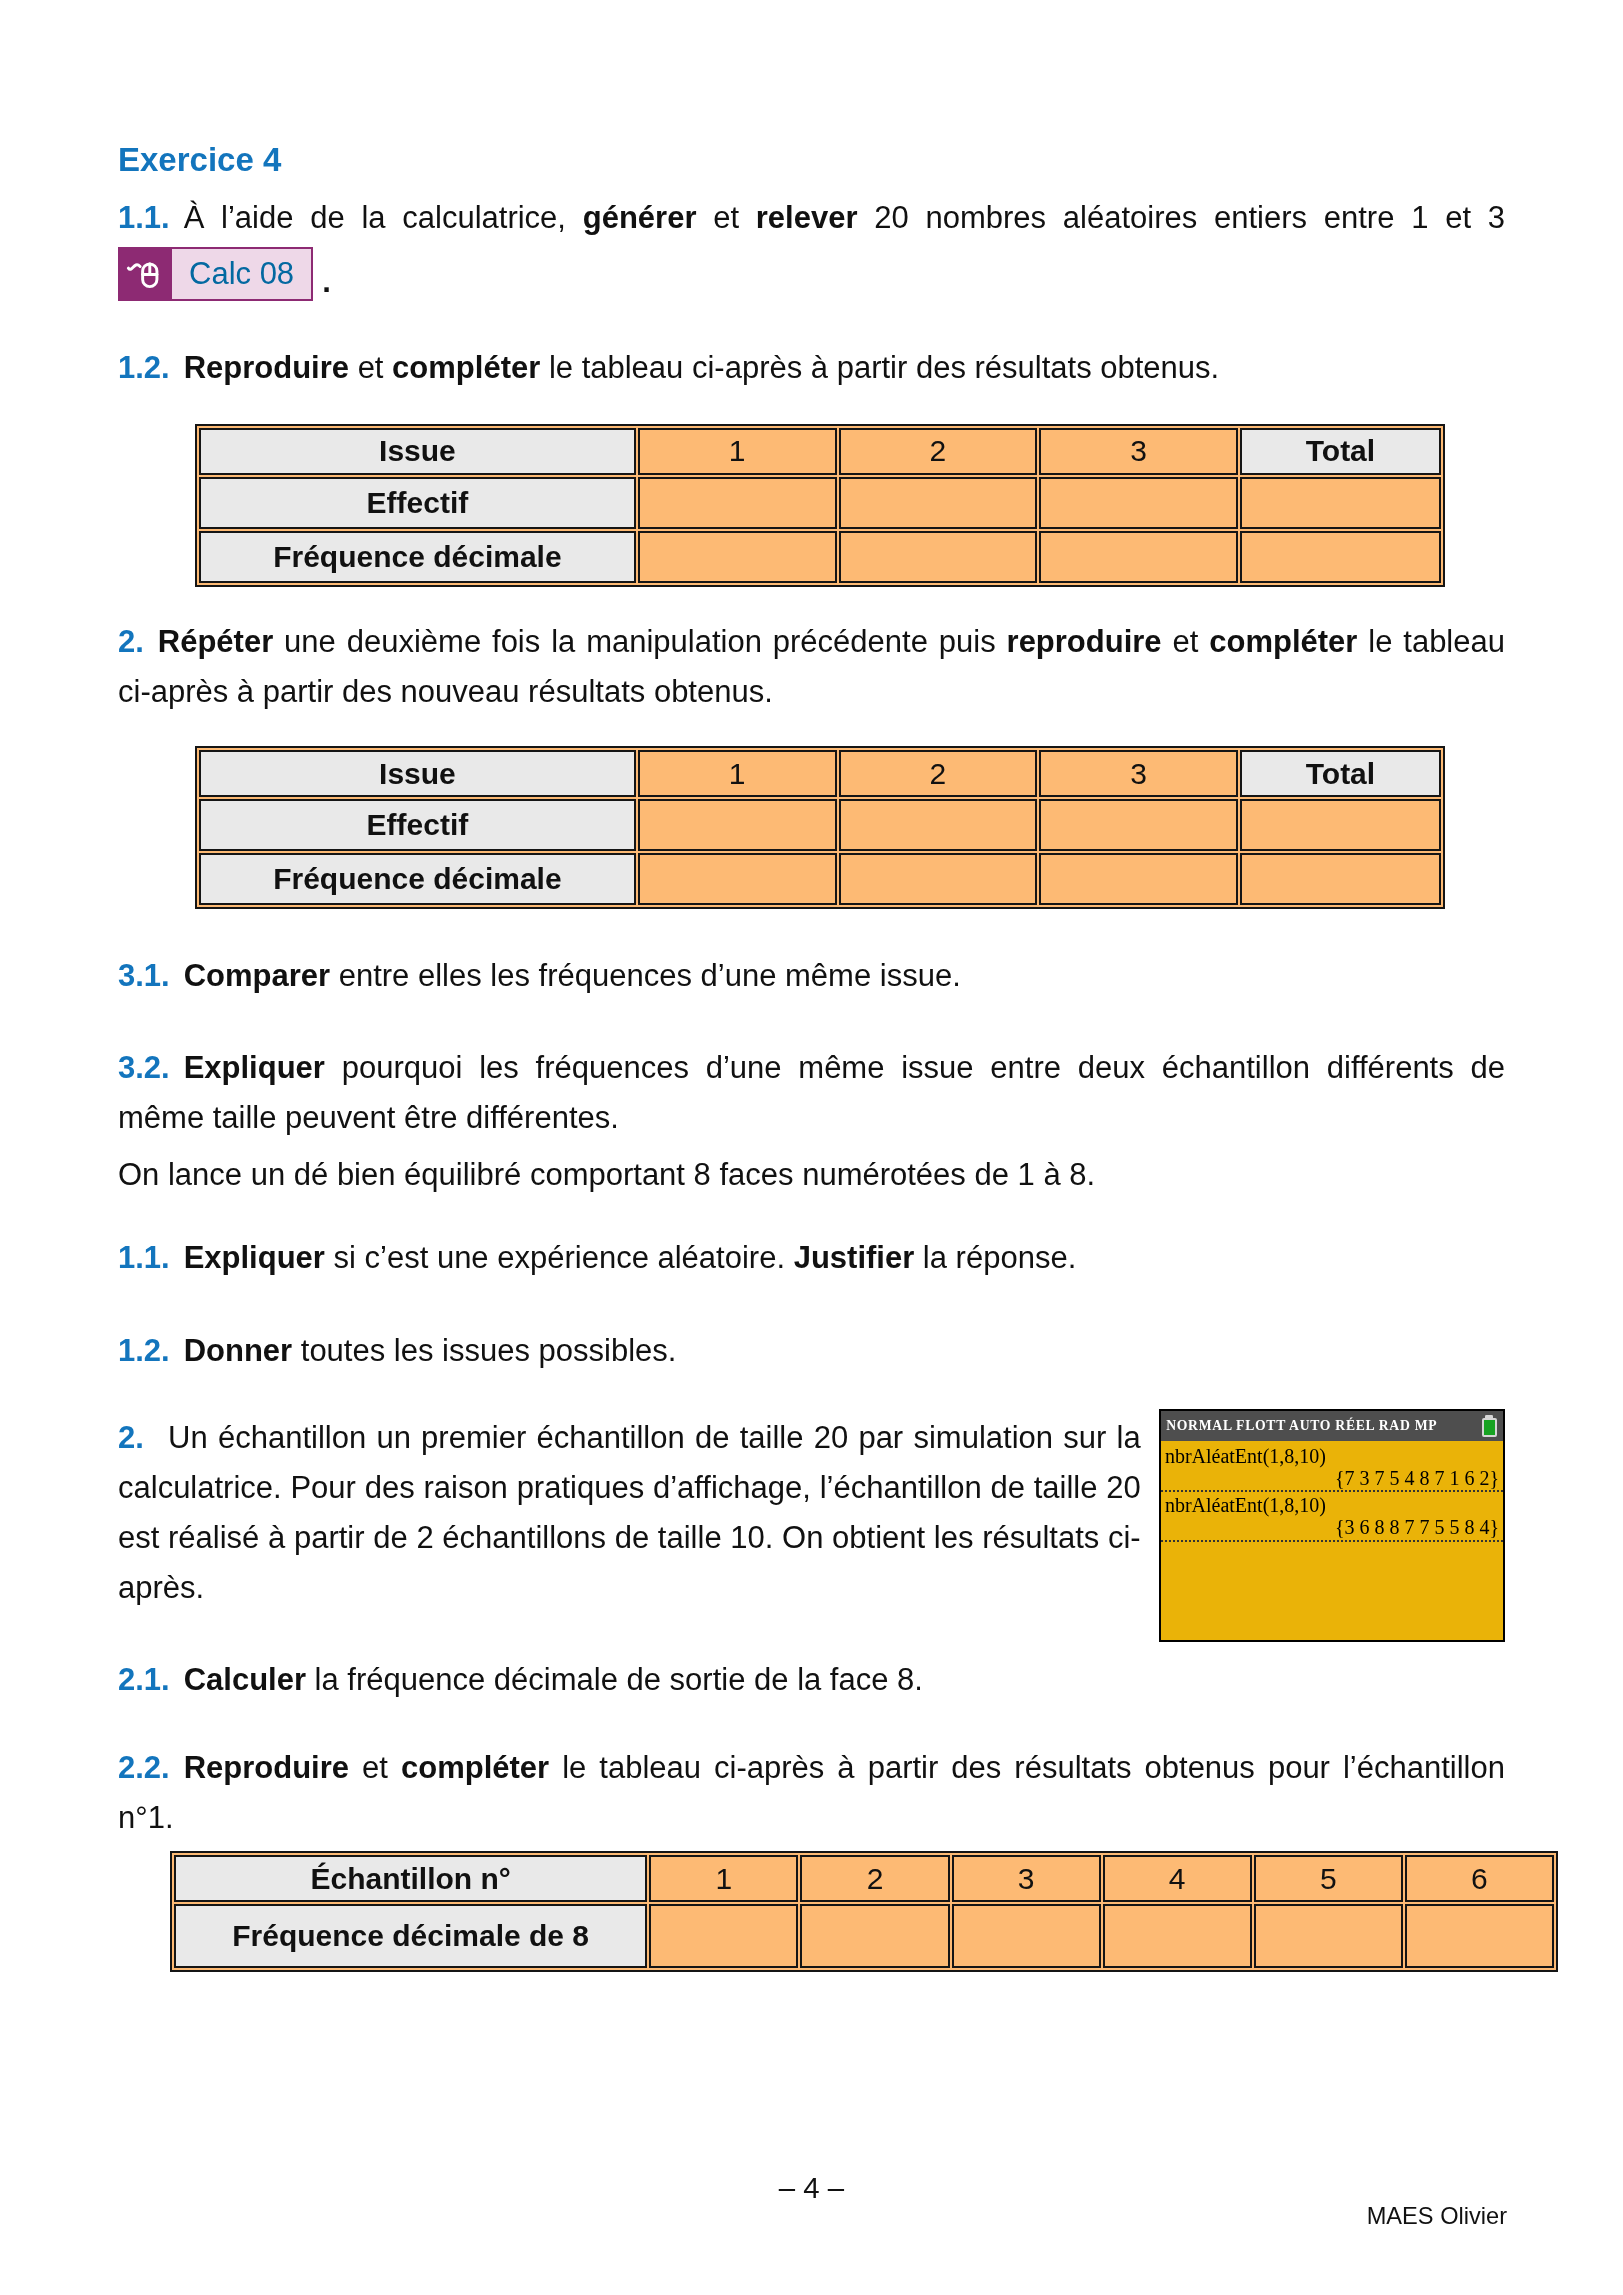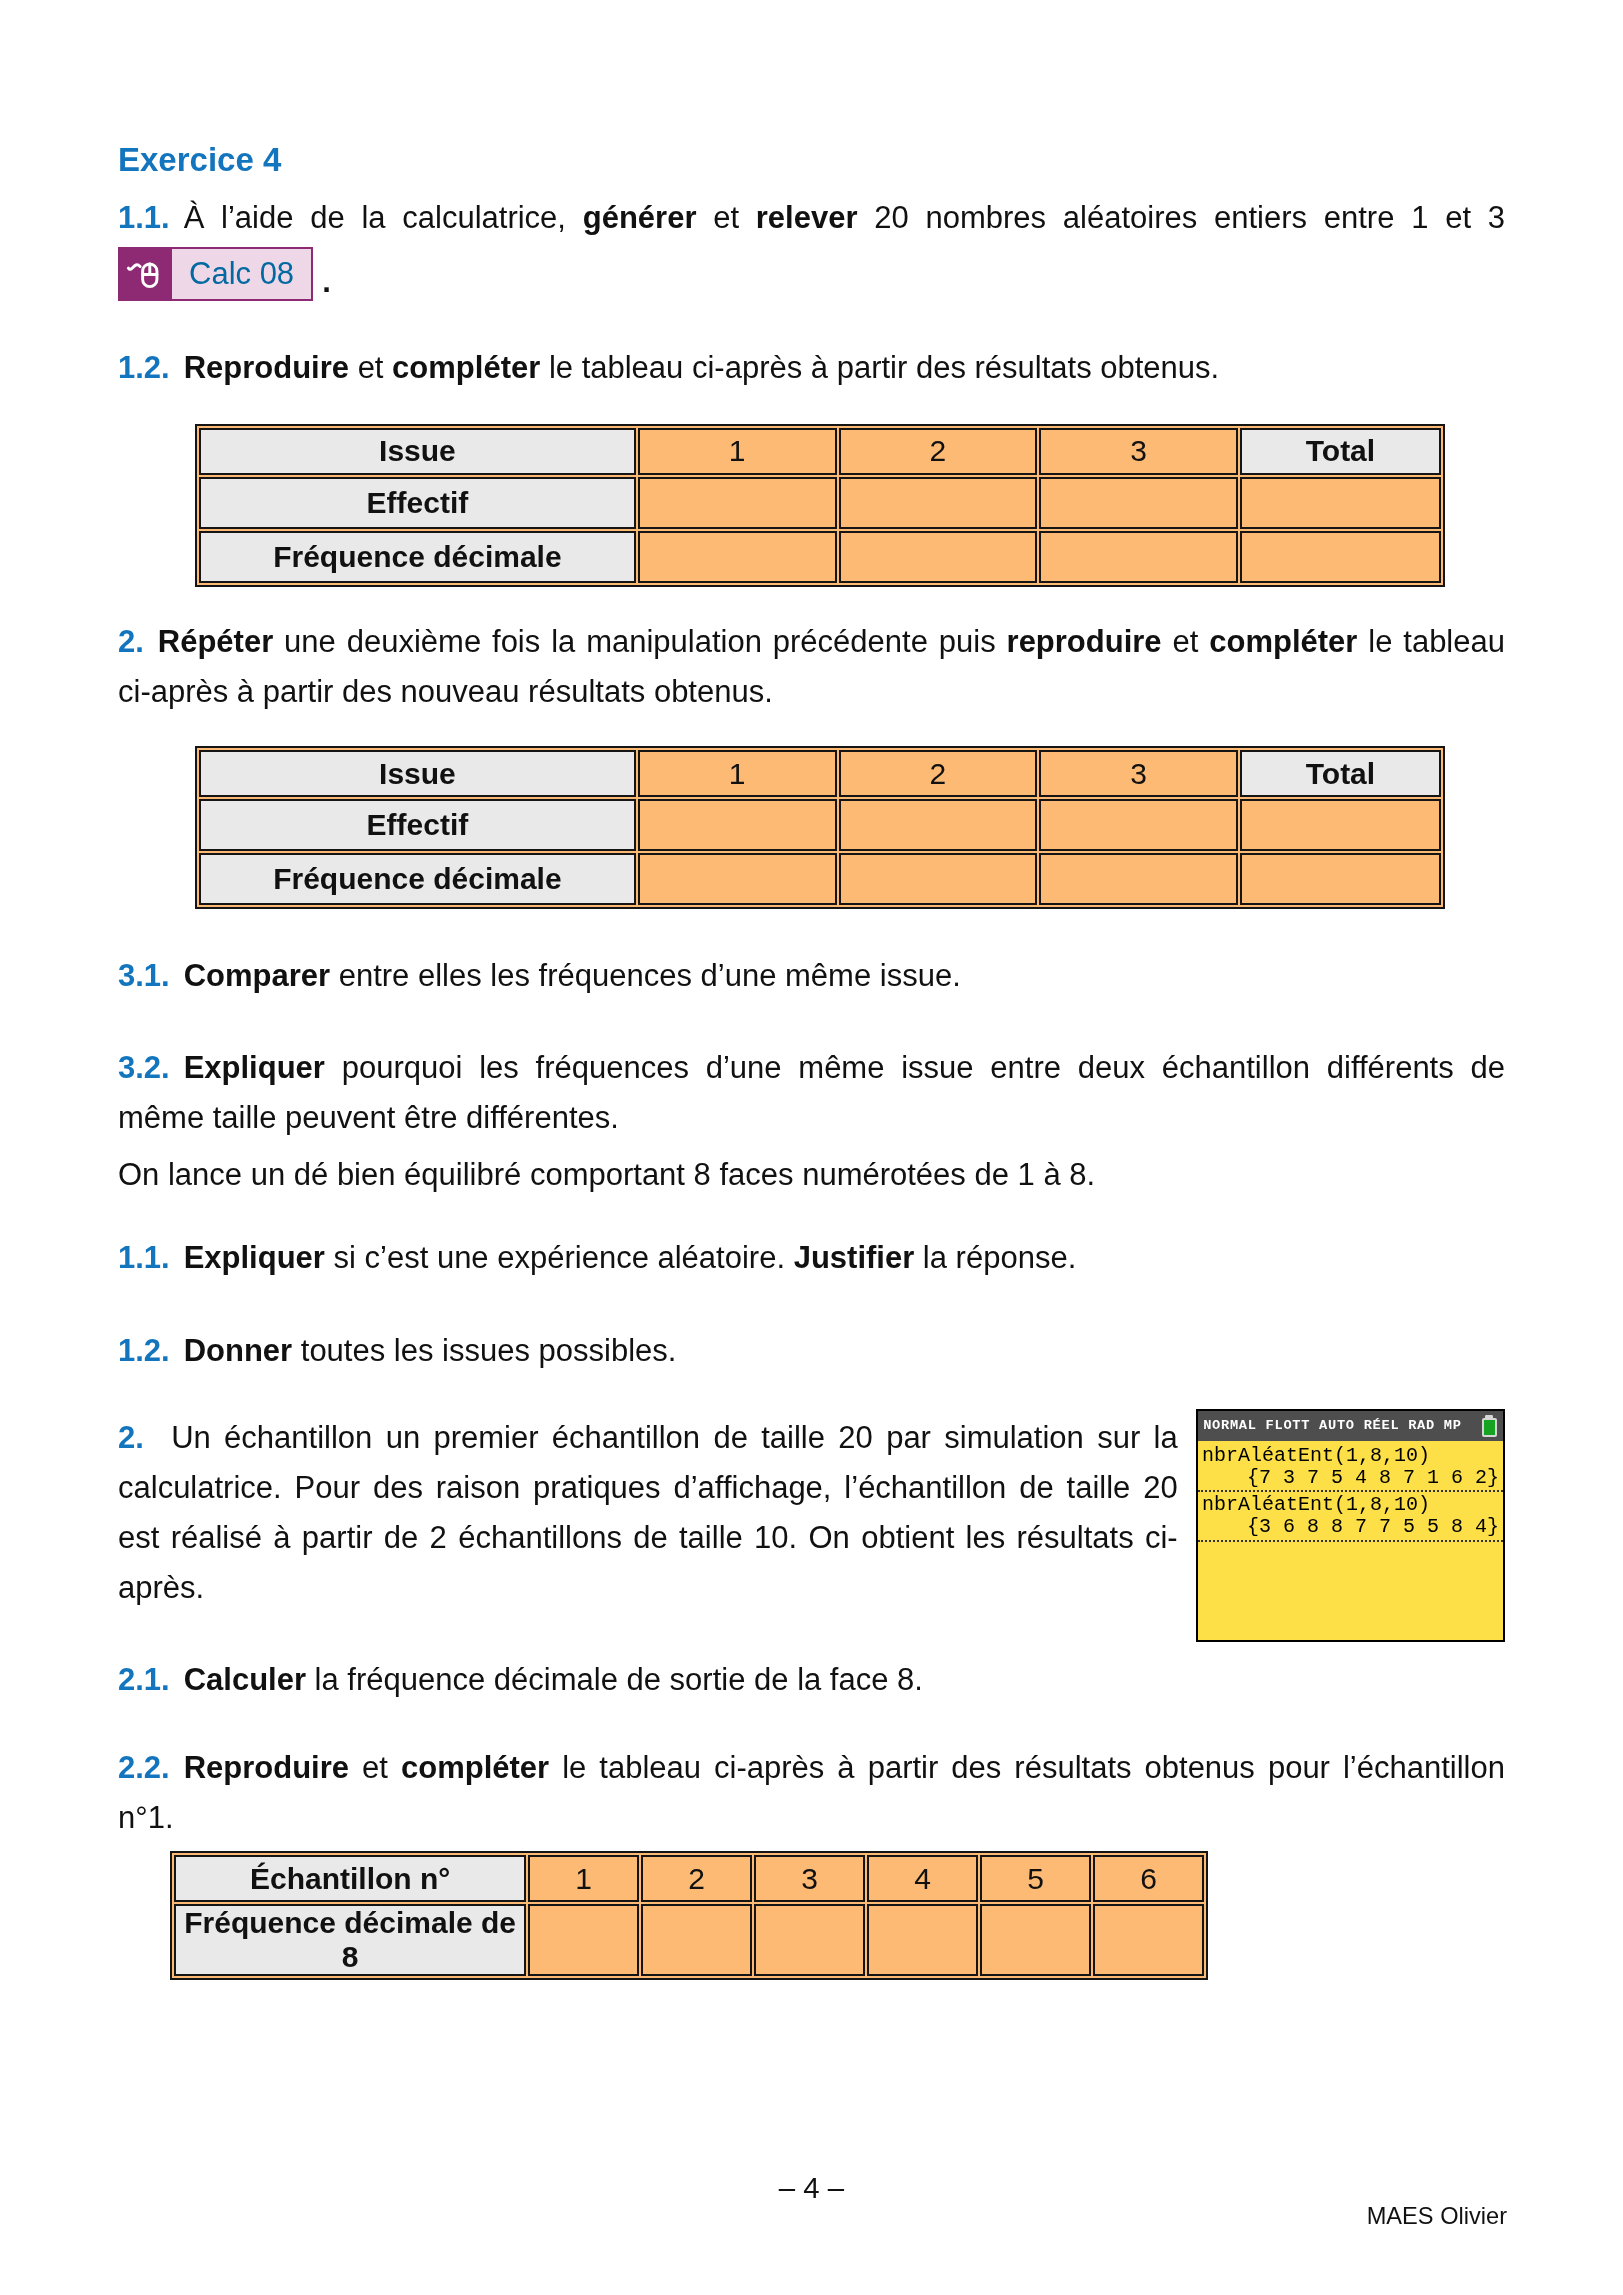--- a/index.html
+++ b/index.html
@@ -23,40 +23,40 @@
 
   
   .tbl{border-collapse:separate;border-spacing:2.6px;border:2px solid #151515;background:#fdba74;table-layout:fixed;}
   .tbl th,.tbl td{border:2px solid #151515;text-align:center;vertical-align:middle;font-size:30px;padding:0 5.2px;overflow:hidden;}
   .lab{background:#e9e9e9;font-weight:700;}
   .plain{font-weight:400;}
   .t12{width:1250px;margin:30px 0 0 77px;}
   .t12 th{height:43px;}
   .t12 td{height:48px;}
   .t2{margin-top:29px;}
-  .t3{width:1038px;margin:7.9px 0 0 52px;}
+  .t3{width:1388px;margin:7.9px 0 0 52px;}
   .t3 th{height:43px;}
   .t3 td{height:60px;}
 
   .q11{margin-top:13px;}
   .q12{margin-top:42px;}
   .q2x4{margin-top:30px;}
   .q31{margin-top:42px;}
   .q32{margin-top:42px;}
   #ex5-title{margin-top:73px;}
   .intro{margin-top:6.5px;}
   .q511{margin-top:33px;}
   .q512{margin-top:42px;}
   .q52{margin-top:37px;}
   .q21{clear:both;margin-top:1.3px;}
   .q22{margin-top:38px;}
 
   
-  .calc{float:right;width:309px;height:233px;border:2.6px solid #000;box-sizing:border-box;
-        margin:-3.9px 0 13px 18.3px;background:#fde047;font-family:Liberation Mono, monospace;}
+  .calc{float:right;width:346px;height:233px;border:2.6px solid #000;box-sizing:border-box;
+        margin:-3.9px 0 13px 18.3px;background:#eab308;font-family:Liberation Serif, serif;}
   .calc-status{height:27.5px;background:#4e4e4e;color:#fff;display:flex;justify-content:space-between;
         align-items:center;padding:1.3px 6.5px 1.3px 5.2px;font-size:13.7px;font-weight:700;letter-spacing:0.7px;margin-bottom:3.9px;}
   .battery{display:flex;flex-direction:column;align-items:center;}
   .battery-tip{width:7.9px;height:3.3px;background:#d6d6d6;border-radius:1.3px 1.3px 0 0;}
   .battery-core{width:14.4px;height:19.6px;border:2px solid #d6d6d6;border-radius:2px;background:#17a322;box-sizing:border-box;}
   .calc-line{font-size:20px;line-height:22px;padding:0 3.9px;color:#000;white-space:pre;}
   .calc-line.out{text-align:right;border-bottom:2px dotted #333;padding-bottom:1.3px;margin-bottom:2px;padding-left:48px;}
 
   
   .page-num{position:absolute;left:0;right:0;top:2171px;text-align:center;font-size:29.4px;}

